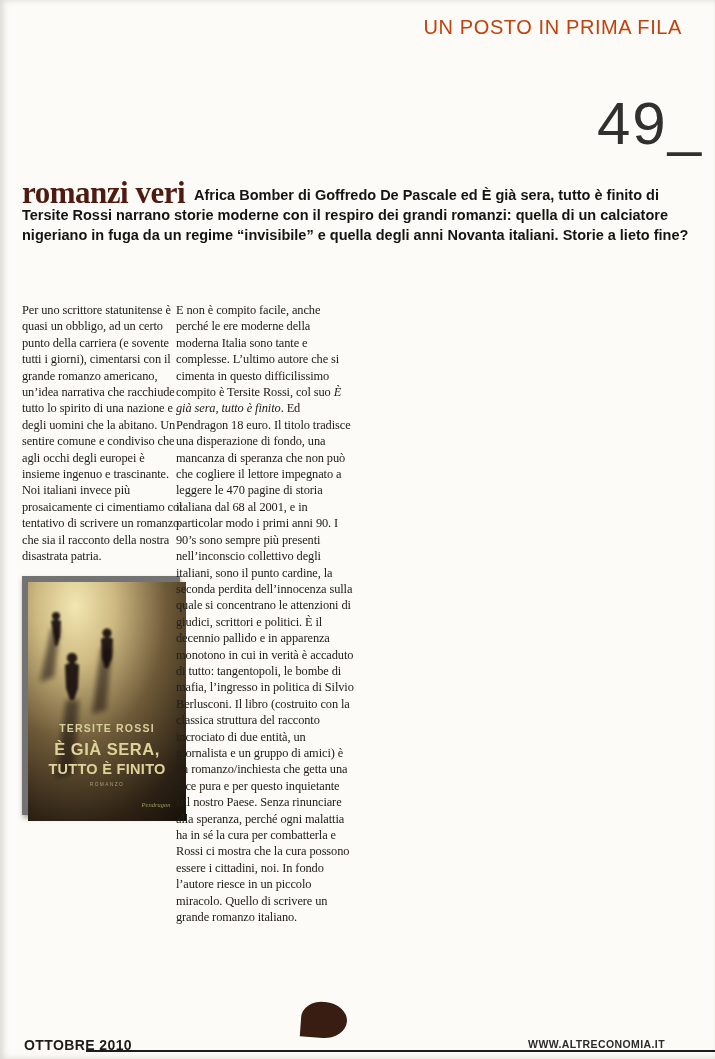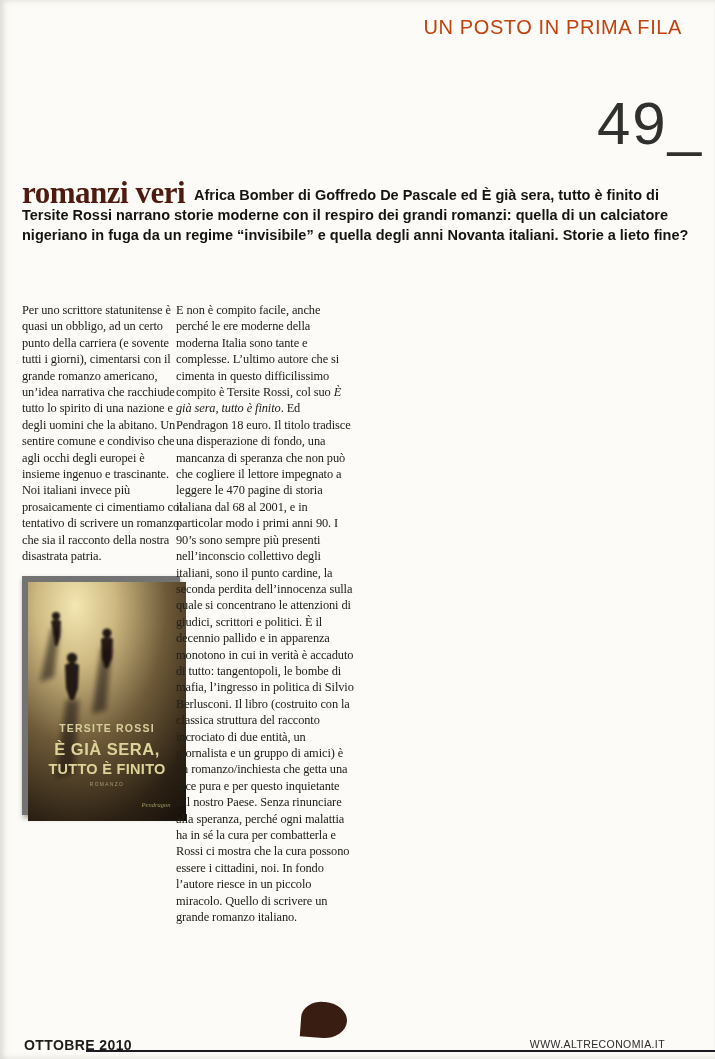--- a/index.html
+++ b/index.html
@@ -75,21 +75,21 @@
   }
 
   
   .footer-issue {
     position:absolute; left:24px; top:1037px;
     font-family:"Liberation Sans", sans-serif; font-weight:bold;
     font-size:14px; letter-spacing:.4px; color:#1f1c1a;
   }
   .footer-site {
     position:absolute; right:50px; top:1038px;
-    font-family:"Liberation Sans", sans-serif; font-weight:normal;
+    font-family:"Liberation Sans", sans-serif; font-weight:bold;
     font-size:10.5px; letter-spacing:.4px; color:#2c2a2a;
   }
   .footer-line {
     position:absolute; left:86px; top:1050px; width:629px; height:2px;
     background:#1b1b22;
   }
 </style>
 </head>
 <body>
 

